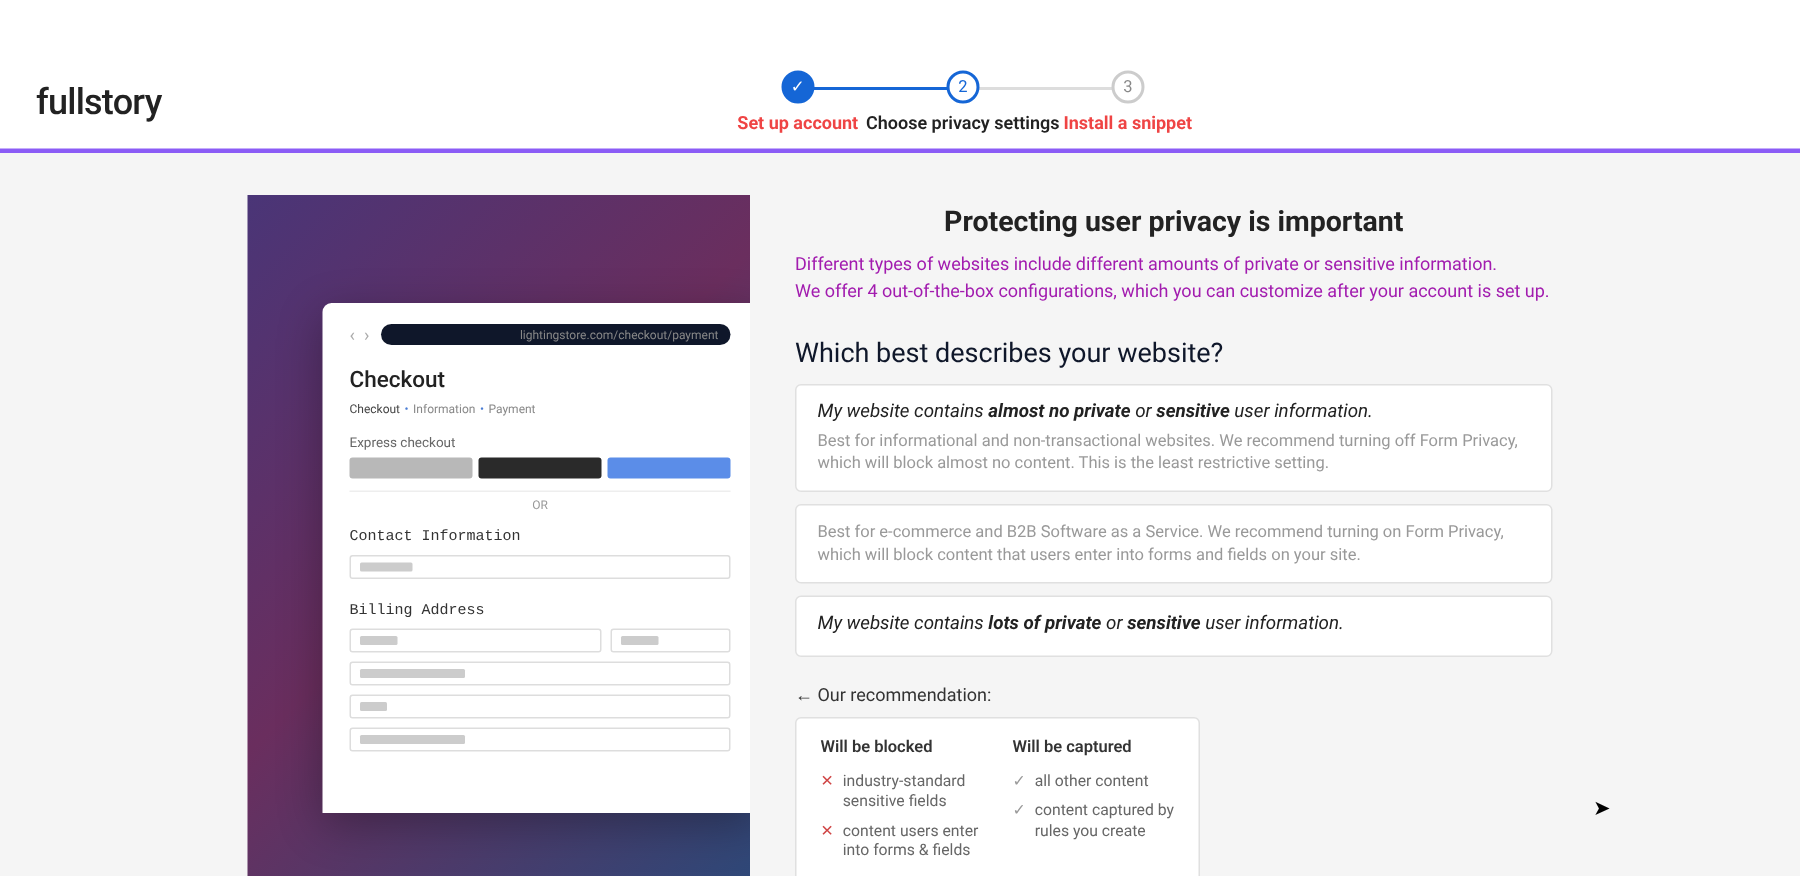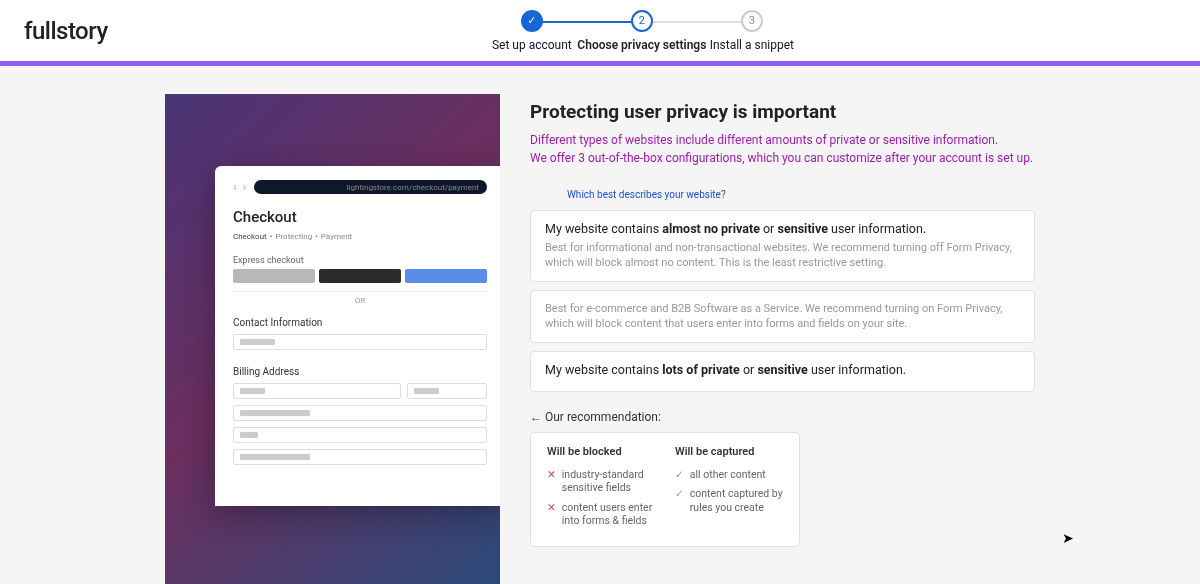--- a/index.html
+++ b/index.html
@@ -1,25 +1,25 @@
 <!DOCTYPE html>
 <html><head>
 <meta charset="utf-8">
 <style>
 * { box-sizing: border-box; margin: 0; padding: 0; }
 body { font-family: -apple-system, BlinkMacSystemFont, "Segoe UI", Roboto, sans-serif; background: #fff; color: #333; font-size: 13px; }
-.header { display: flex; align-items: center; padding: 0 24px; height: 66px; border-bottom: 5px solid #8b5cf6; }
+.header { display: flex; align-items: center; padding: 0 24px; height: 66px; border-bottom: 3px solid #8b5cf6; margin-top: 36px; }
 .logo { font-size: 24px; font-weight: 500; color: #222; letter-spacing: -0.5px; }
 .stepper { flex: 1; display: flex; justify-content: center; }
 .steps { display: flex; align-items: flex-start; gap: 0; }
 .step { display: flex; flex-direction: column; align-items: center; position: relative; width: 110px; }
 .step-circle { width: 22px; height: 22px; border-radius: 50%; border: 2px solid #ccc; display: flex; align-items: center; justify-content: center; font-size: 11px; color: #888; background: #fff; z-index: 2; }
 .step.done .step-circle { background: #1566d6; border-color: #1566d6; color: #fff; }
 .step.active .step-circle { border-color: #1566d6; color: #1566d6; }
-.step-label { margin-top: 6px; font-size: 12px; color: #0f172a; white-space: nowrap; }
+.step-label { margin-top: 6px; font-size: 12px; color: #ef4444; white-space: nowrap; font-weight: bold; }
 .step.active .step-label { color: #222; font-weight: 600; }
 .step-line { position: absolute; top: 11px; left: 50%; width: 100%; height: 2px; background: #ddd; z-index: 1; }
 .step:last-child .step-line { display: none; }
 .step.done .step-line { background: #1566d6; }
 .main { background: #f5f5f5; min-height: 518px; padding: 28px 0 40px; }
 .container { max-width: 870px; margin: 0 auto; display: flex; gap: 30px; }
 .preview-wrapper { width: 335px; height: 490px; background: linear-gradient(135deg, #4a3577 0%, #6a2e5e 45%, #2a4a7a 100%); position: relative; flex-shrink: 0; overflow: hidden; }
 .browser-mock { position: absolute; left: 50px; top: 72px; width: 290px; height: 340px; background: #fff; border-radius: 6px 0 0 0; box-shadow: 0 8px 30px rgba(0,0,0,0.3); padding: 14px 18px; }
 .browser-bar { display: flex; align-items: center; gap: 8px; margin-bottom: 14px; }
 .nav-arrows { display: flex; gap: 6px; color: #aaa; font-size: 12px; }
@@ -28,36 +28,36 @@
 .mock-breadcrumb { font-size: 8px; color: #888; margin-bottom: 14px; }
 .mock-breadcrumb .bc-active { color: #444; }
 .mock-breadcrumb .bc-sep { color: #4a7dd4; margin: 0 3px; }
 .mock-section-label { font-size: 9px; color: #666; text-align: left; margin-bottom: 4px; }
 .mock-buttons { display: flex; gap: 4px; margin-bottom: 8px; }
 .mock-btn { flex: 1; height: 14px; border-radius: 2px; }
 .mock-btn.gray { background: #b8b8b8; }
 .mock-btn.black { background: #2a2a2a; }
 .mock-btn.blue { background: #5b8de8; }
 .mock-or { font-size: 8px; text-align: center; color: #999; border-top: 1px solid #eee; padding-top: 4px; margin-bottom: 12px; }
-.mock-h { font-size: 10px; color: #333; margin-bottom: 6px; }
+.mock-h { font-size: 10px; color: #333; margin-bottom: 6px; font-family: Liberation Mono, monospace; }
 .mock-input { width: 100%; height: 16px; border: 1px solid #ddd; border-radius: 2px; margin-bottom: 6px; position: relative; }
 .mock-input::before { content: ""; position: absolute; left: 6px; top: 4px; height: 6px; background: #ccc; border-radius: 1px; }
 .mock-input.w1::before { width: 35px; }
 .mock-input.w2::before { width: 25px; }
 .mock-input.w3::before { width: 70px; }
 .mock-input.w4::before { width: 18px; }
 .mock-row { display: flex; gap: 6px; margin-bottom: 6px; }
 .mock-row .mock-input { flex: 1; margin-bottom: 0; }
 .mock-row .mock-input.sm { flex: 0 0 80px; }
 .content { flex: 1; padding-top: 6px; }
-.heading { font-size: 19px; font-weight: 700; color: #222; margin-bottom: 8px; }
+.heading { font-size: 19px; font-weight: 700; color: #222; margin-bottom: 8px; text-align: center; }
 .subtext { font-size: 12px; color: #a21caf; line-height: 1.5; margin-bottom: 22px; }
-.question { font-size: 10px; color: #1d4ed8; margin-bottom: 10px; margin-left: 37px; }
+.question { font-size: 18px; color: #0f172a; margin-bottom: 10px; }
 .option-card { background: #fff; border: 1px solid #e0e0e0; border-radius: 4px; padding: 10px 14px; margin-bottom: 8px; cursor: pointer; }
-.option-title { font-size: 12.5px; color: #222; margin-bottom: 4px; }
+.option-title { font-size: 12.5px; color: #222; margin-bottom: 4px; font-style: italic; }
 .option-title b { font-weight: 700; }
 .option-desc { font-size: 11px; color: #999; line-height: 1.4; }
 .reco-label { font-size: 12px; color: #333; margin: 18px 0 8px; }
 .reco-label::before { content: "← "; }
 .reco-box { background: #fff; border: 1px solid #e0e0e0; border-radius: 4px; padding: 12px 16px; width: 270px; }
 .reco-cols { display: flex; gap: 20px; }
 .reco-col { flex: 1; }
 .reco-col-h { font-size: 11px; color: #333; font-weight: 600; margin-bottom: 10px; }
 .reco-item { display: flex; gap: 6px; font-size: 10.5px; color: #666; margin-bottom: 6px; line-height: 1.3; }
 .reco-item .x { color: #d04545; flex-shrink: 0; }
@@ -95,21 +95,21 @@
       <div class="browser-mock">
         <div class="browser-bar">
           <div class="nav-arrows">
               <span>‹</span>
               <span>›</span>
             </div>
           <div class="url-bar">lightingstore.com/checkout/payment</div>
         </div>
         <div class="mock-title">Checkout</div>
         <div class="mock-breadcrumb">
-          <span class="bc-active">Checkout</span><span class="bc-sep">•</span><span>Protecting</span><span class="bc-sep">•</span><span>Payment</span>
+          <span class="bc-active">Checkout</span><span class="bc-sep">•</span><span>Information</span><span class="bc-sep">•</span><span>Payment</span>
         </div>
         <div class="mock-section-label">Express checkout</div>
         <div class="mock-buttons">
           <div class="mock-btn gray"></div>
             <div class="mock-btn black"></div>
             <div class="mock-btn blue"></div>
         </div>
         <div class="mock-or">OR</div>
         <div class="mock-h">Contact Information</div>
         <div class="mock-input w1"></div>
@@ -122,21 +122,21 @@
         <div class="mock-input w3"></div>
         <div class="mock-input w4"></div>
         <div class="mock-input w3"></div>
       </div>
     </div>
 
     <div class="content">
       <h1 class="heading">Protecting user privacy is important</h1>
       <div class="subtext">
         <div>Different types of websites include different amounts of private or sensitive information.</div>
-        <div>We offer 3 out-of-the-box configurations, which you can customize after your account is set up.</div>
+        <div>We offer 4 out-of-the-box configurations, which you can customize after your account is set up.</div>
       </div>
       <div class="question">Which best describes your website?</div>
 
       <div class="option-card">
         <div class="option-title">
           <span>My website contains </span><b>almost no private</b><span> or </span><b>sensitive</b><span> user information.</span>
         </div>
         <div class="option-desc">Best for informational and non-transactional websites. We recommend turning off Form Privacy, which will block almost no content. This is the least restrictive setting.</div>
       </div>
 

